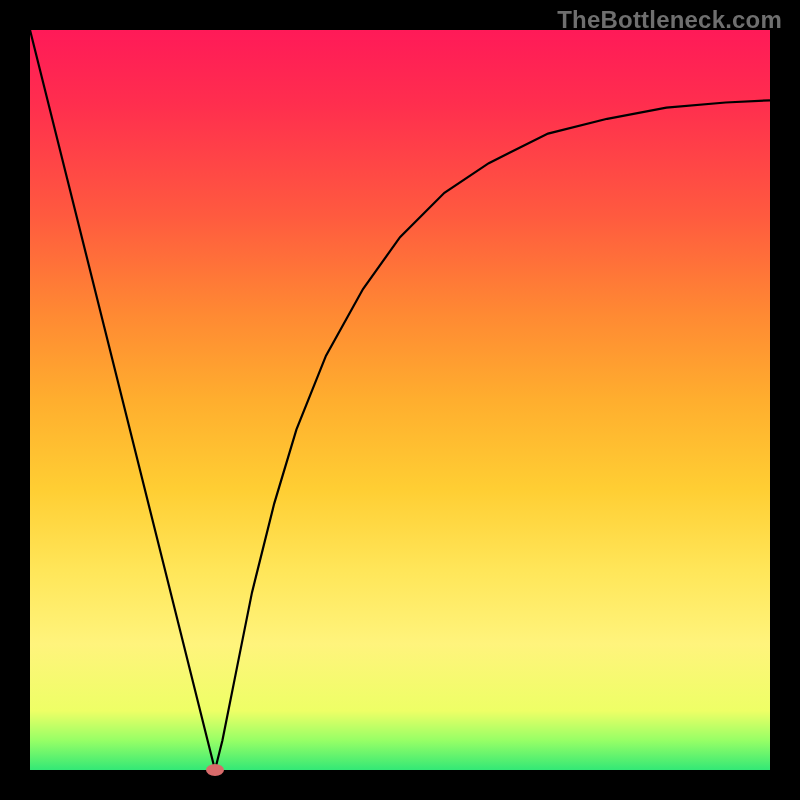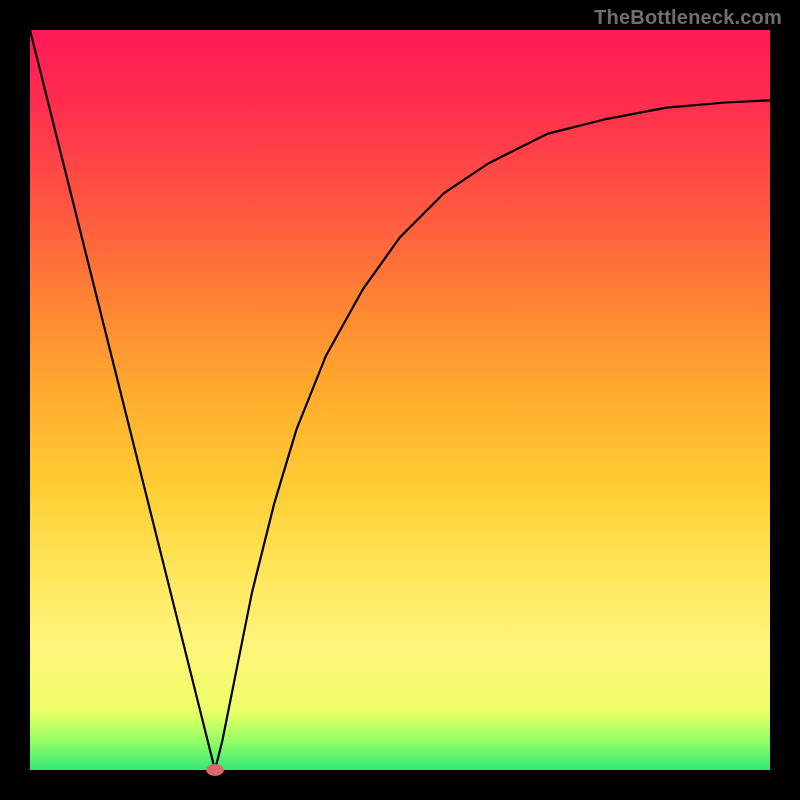--- a/index.html
+++ b/index.html
@@ -33,21 +33,21 @@
       #eeff66 92%,
       #97ff66 96%,
       #33e876 100%
     );
   }
   .watermark {
     position: absolute;
     top: 6px;
     right: 18px;
     font-family: Arial, Helvetica, sans-serif;
-    font-size: 20px;
+    font-size: 24px;
     font-weight: 600;
     color: #6f6f6f;
     letter-spacing: 0.2px;
   }
   svg.curve {
     position: absolute;
     left: 0;
     top: 0;
     width: 740px;
     height: 740px;

